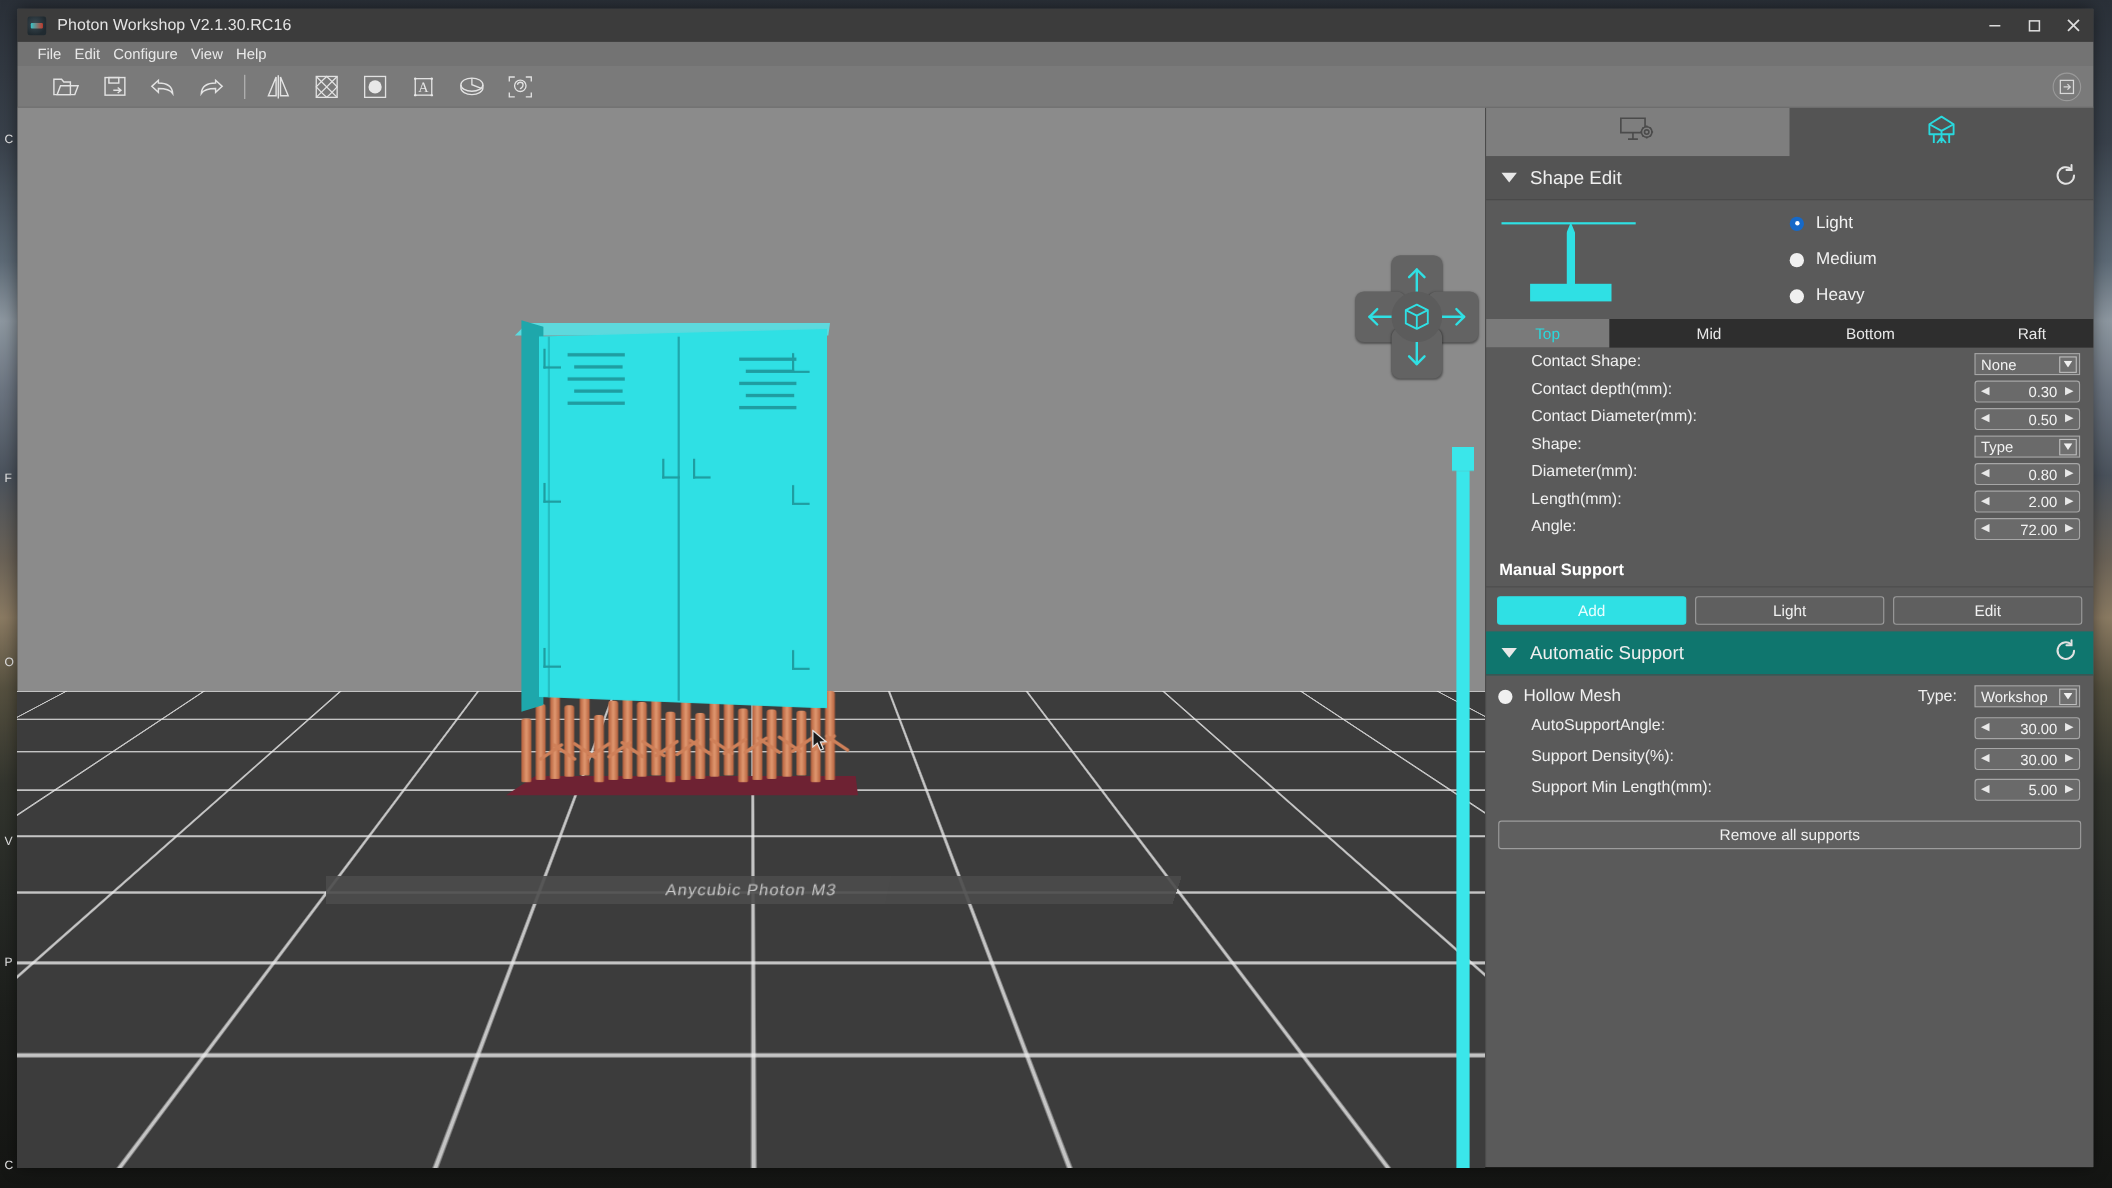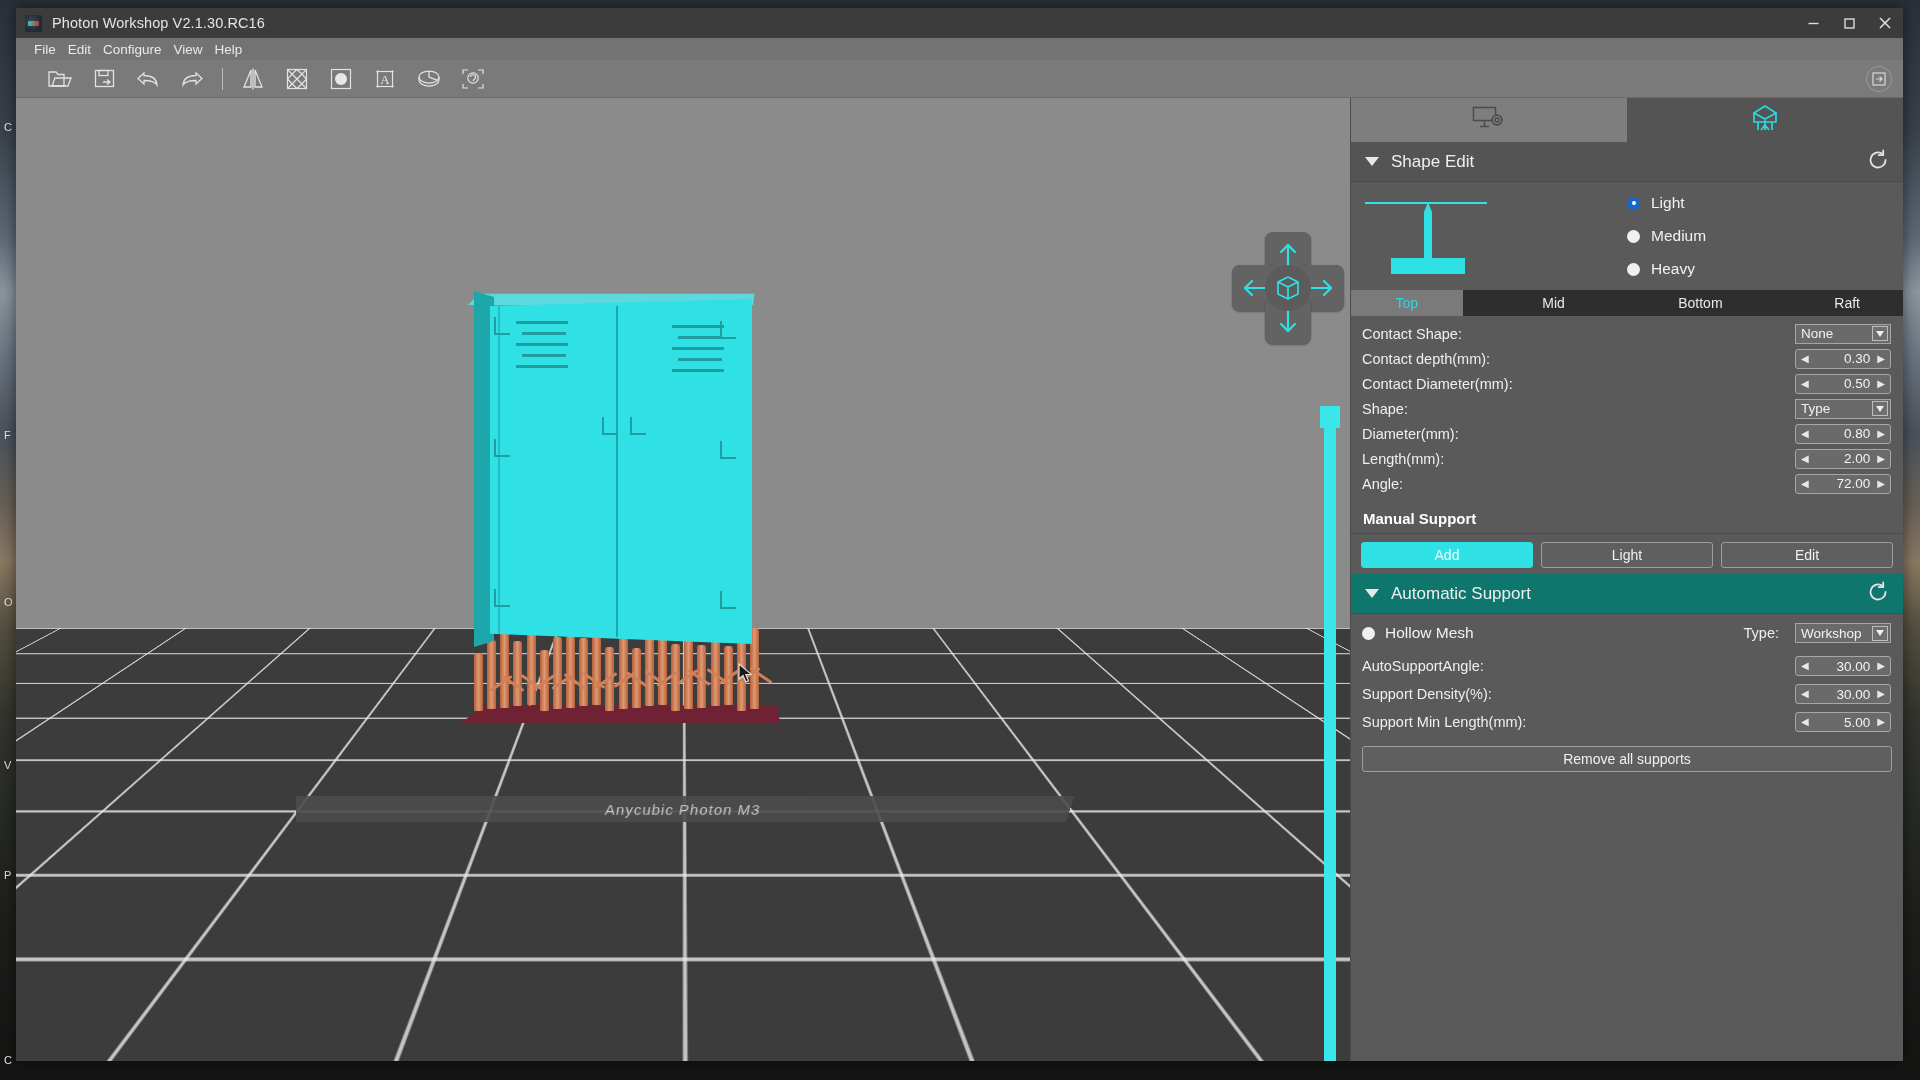--- a/index.html
+++ b/index.html
@@ -214,21 +214,21 @@
   
   #sub-tabs { display: flex; height: 26px; flex: 0 0 26px; background: #2e2e2e; gap: 35px; }
   .stab {
     flex: 1 1 25%; display: flex; align-items: center; justify-content: center;
     color: #e9e9e9; font-size: 14px;
   }
   .stab.active { background: #7a7a7a; color: #29d9de; }
 
   
   .prow {
-    display: flex; align-items: center; height: 25px; padding: 0 12px 0 11px;
+    display: flex; align-items: flex-start; height: 25px; padding: 0 12px 0 11px; margin-left: 30px;
   }
   .plabel { color: #efefef; font-size: 14.5px; flex: 1 1 auto; white-space: nowrap; }
   .pctl { flex: 0 0 auto; }
   .dropdown {
     width: 96px; height: 20px; background: #6a6a6a; border: 1px solid #a6a6a6;
     display: flex; align-items: center; color: #f2f2f2; font-size: 13.5px; padding-left: 5px;
     position: relative;
   }
   .dropdown .dd-arrow {
     position: absolute; right: 2px; top: 1.5px; width: 16px; height: 15px;

